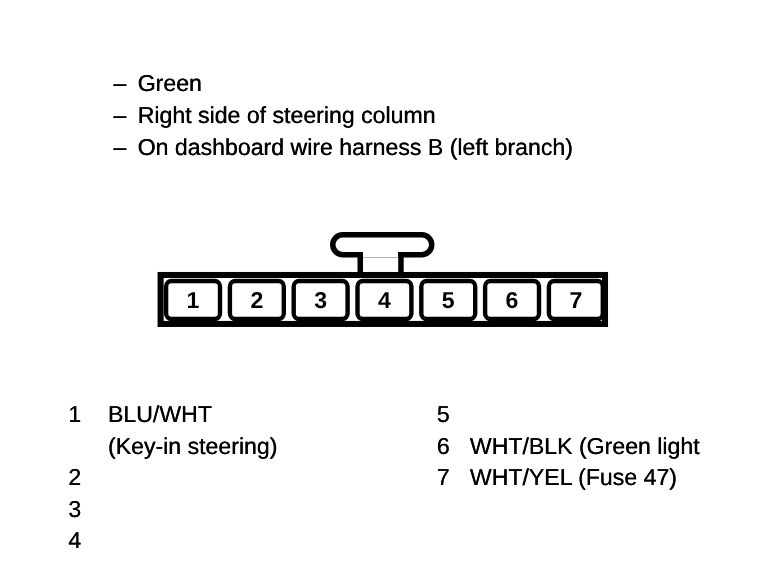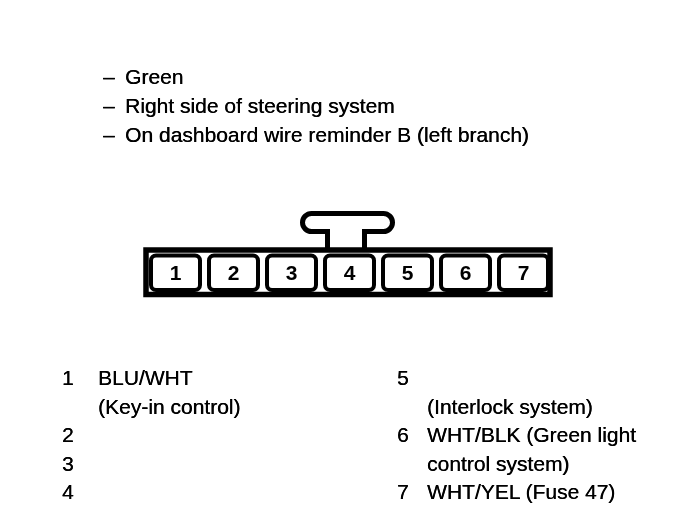--- a/index.html
+++ b/index.html
@@ -52,25 +52,25 @@
 <div class="page">
 
 
   <div class="details">
     <div class="detail-row">
       <span class="dash">–</span>
       <span class="txt">Green</span>
     </div>
     <div class="detail-row">
       <span class="dash">–</span>
-      <span class="txt">Right side of steering system</span>
+      <span class="txt">Right side of steering column</span>
     </div>
     <div class="detail-row">
       <span class="dash">–</span>
-      <span class="txt">On dashboard wire reminder B (left branch)</span>
+      <span class="txt">On dashboard wire harness B (left branch)</span>
     </div>
   </div>
 
   <svg class="connector" width="440" height="105" viewBox="0 0 440 105">
 
     <rect x="172.5" y="13.5" width="90" height="18" rx="9" fill="#ffffff" stroke="#000000" stroke-width="5"></rect>
     <rect x="200" y="24" width="32" height="10" fill="#ffffff"></rect>
     <path d="M197.5 29 V52 M234.5 29 V52" fill="none" stroke="#000000" stroke-width="5"></path>
 
     <rect x="16" y="50" width="404" height="44.5" fill="#ffffff" stroke="#000000" stroke-width="5.5"></rect>
@@ -92,50 +92,45 @@
     <text x="393.5" y="80" text-anchor="middle" fill="#000000">7</text>
   </svg>
 
   <div class="pin-col left">
     <div class="pin-row">
       <span class="num">1</span>
       <span class="txt">BLU/WHT</span>
     </div>
     <div class="pin-row">
       <span class="num"></span>
-      <span class="txt">(Key-in control)</span>
+      <span class="txt">(Key-in steering)</span>
     </div>
     <div class="pin-row">
       <span class="num">2</span>
       <span class="txt"></span>
     </div>
     <div class="pin-row">
       <span class="num">3</span>
     </div>
     <div class="pin-row">
       <span class="num">4</span>
       <span class="txt"></span>
     </div>
   </div>
 
   <div class="pin-col right">
     <div class="pin-row">
       <span class="num">5</span>
     </div>
     <div class="pin-row">
       <span class="num"></span>
-      <span class="txt">(Interlock system)</span>
     </div>
     <div class="pin-row">
       <span class="num">6</span>
       <span class="txt">WHT/BLK (Green light</span>
-    </div>
-    <div class="pin-row">
-      <span class="num"></span>
-      <span class="txt">control system)</span>
     </div>
     <div class="pin-row">
       <span class="num">7</span>
       <span class="txt">WHT/YEL (Fuse 47)</span>
     </div>
   </div>
 
 </div>
 
 </body></html>

